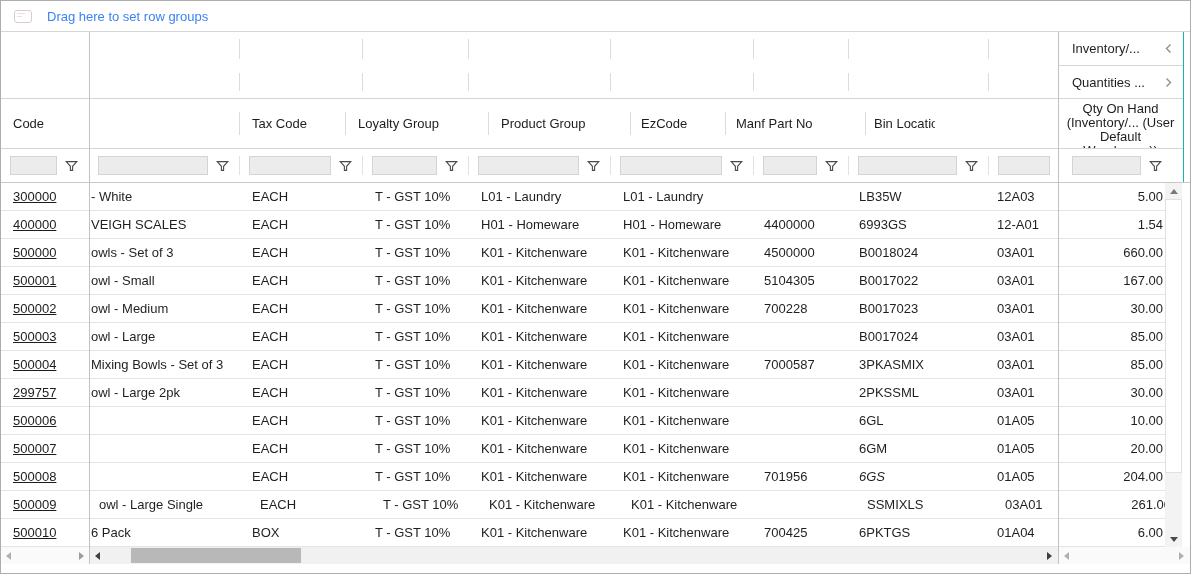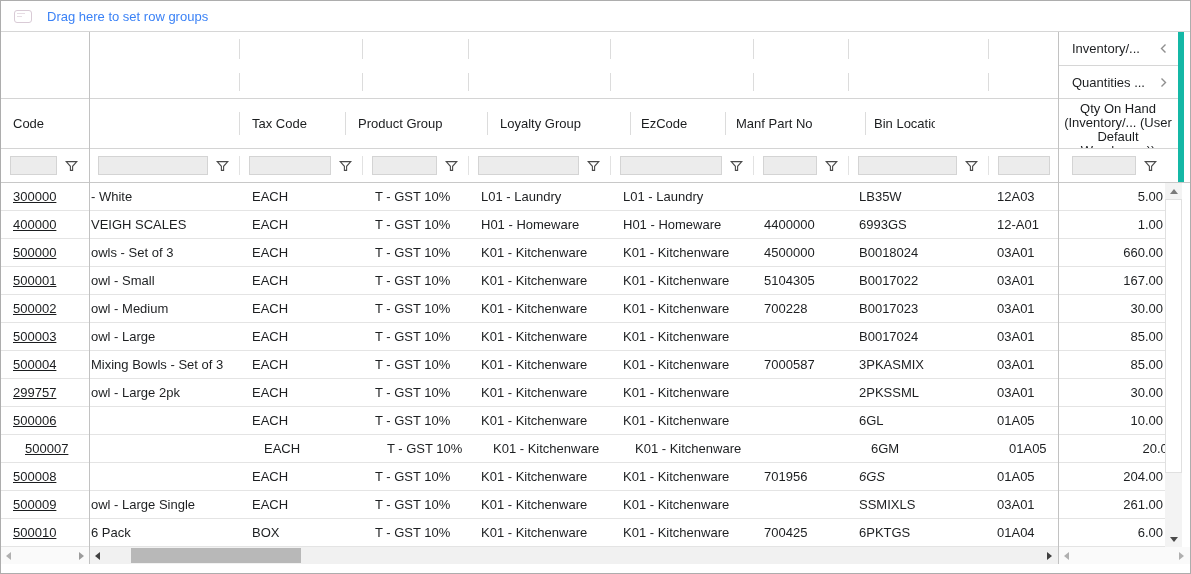--- a/index.html
+++ b/index.html
@@ -31,21 +31,21 @@
   .hcell.col-bin_location { padding-left:8px; }
   .hcell.sep::after { content:""; position:absolute; right:0; top:13px; bottom:13px; border-right:1px solid #dcdcdc; }
   .fcell { display:flex; align-items:center; }
   .fcell.sep::after { content:""; position:absolute; right:0; top:7px; bottom:7px; border-right:1px solid #e2e2e2; }
   .finput { height:19px; box-sizing:border-box; background:#ececec; border:1px solid #d4d4d4;
     flex:1 1 auto; min-width:0; margin-left:9px; outline:none; font-family:inherit; font-size:12px; padding:0 3px; }
   .fcell .finput:last-child { margin-right:8px; }
   .funnel { flex:0 0 auto; width:14px; height:13px; margin:0 10px 0 8px; display:flex; align-items:center; cursor:pointer; }
   
   .pinned-head { position:absolute; left:1057px; top:0; width:126px; height:150px; box-sizing:border-box;
-    border-right:6px solid #14b8a6; background:#fff; }
+    border-right:1px solid #14b8a6; background:#fff; }
   .pgroup { display:flex; align-items:center; justify-content:space-between;
     padding:0 11px 0 14px; box-sizing:border-box; border-bottom:1px solid #d6d6d6; cursor:pointer; }
   .pgroup1 { height:34px; } .pgroup2 { height:33px; }
   .pcolhead { height:50px; box-sizing:border-box; border-bottom:1px solid #d6d6d6; overflow:hidden;
     text-align:center; padding:3px 5px 0 5px; line-height:14px; color:#1b1d1f; }
   .pfilter { height:33px; display:flex; align-items:center; padding:0 10px 0 5px; box-sizing:border-box; }
   
   .body { position:relative; height:364px; }
   .rows { position:absolute; left:0; top:0; }
   .row { display:flex; width:1166px; height:28px; box-sizing:border-box;
@@ -111,25 +111,25 @@
       <div class="colhead" id="colhead">
           <div class="hcell col-code" style="width: 88px;">
             <span>Code</span>
           </div>
           <div class="hcell col-description sep" style="width: 151px;">
             <span></span>
           </div>
           <div class="hcell col-tax_code sep" style="width: 106px;">
             <span>Tax Code</span>
           </div>
+          <div class="hcell col-loyalty_group sep" style="width: 143px;">
+            <span>Loyalty Group</span>
+          </div>
           <div class="hcell col-product_group sep" style="width: 142px;">
             <span>Product Group</span>
-          </div>
-          <div class="hcell col-loyalty_group sep" style="width: 143px;">
-            <span>Loyalty Group</span>
           </div>
           <div class="hcell col-ezcode sep" style="width: 95px;">
             <span>EzCode</span>
           </div>
           <div class="hcell col-manf_part_no sep" style="width: 140px;">
             <span>Manf Part No</span>
           </div>
           <div class="hcell col-bin_location" style="width: 69px;">
             <span>Bin Location</span>
           </div>
@@ -253,21 +253,21 @@
         <div class="row">
           <div class="cell col-code" style="width: 88px;"><span class="codelink">400000</span></div>
           <div class="cell col-description" style="width: 151px;">VEIGH SCALES</div>
           <div class="cell col-stock_uom" style="width: 123px;">EACH</div>
           <div class="cell col-tax_code" style="width: 106px;">T - GST 10%</div>
           <div class="cell col-product_group" style="width: 142px;">H01 - Homeware</div>
           <div class="cell col-loyalty_group" style="width: 143px;">H01 - Homeware</div>
           <div class="cell col-ezcode" style="width: 95px;">4400000</div>
           <div class="cell col-manf_part_no" style="width: 140px;">6993GS</div>
           <div class="cell col-bin_location" style="width: 69px;">12-A01</div>
-          <div class="cell col-qty">1.00</div>
+          <div class="cell col-qty">1.54</div>
         </div>
         <div class="row">
           <div class="cell col-code" style="width: 88px;"><span class="codelink">500000</span></div>
           <div class="cell col-description" style="width: 151px;">owls - Set of 3</div>
           <div class="cell col-stock_uom" style="width: 123px;">EACH</div>
           <div class="cell col-tax_code" style="width: 106px;">T - GST 10%</div>
           <div class="cell col-product_group" style="width: 142px;">K01 - Kitchenware</div>
           <div class="cell col-loyalty_group" style="width: 143px;">K01 - Kitchenware</div>
           <div class="cell col-ezcode" style="width: 95px;">4500000</div>
           <div class="cell col-manf_part_no" style="width: 140px;">B0018024</div>
@@ -340,21 +340,21 @@
           <div class="cell col-stock_uom" style="width: 123px;">EACH</div>
           <div class="cell col-tax_code" style="width: 106px;">T - GST 10%</div>
           <div class="cell col-product_group" style="width: 142px;">K01 - Kitchenware</div>
           <div class="cell col-loyalty_group" style="width: 143px;">K01 - Kitchenware</div>
           <div class="cell col-ezcode" style="width: 95px;"></div>
           <div class="cell col-manf_part_no" style="width: 140px;">6GL</div>
           <div class="cell col-bin_location" style="width: 69px;">01A05</div>
           <div class="cell col-qty">10.00</div>
         </div>
         <div class="row">
-          <div class="cell col-code" style="width: 88px; margin-left: 12px;"><span class="codelink">500007</span></div>
+          <div class="cell col-code" style="width: 88px;"><span class="codelink">500007</span></div>
           <div class="cell col-description" style="width: 151px;"></div>
           <div class="cell col-stock_uom" style="width: 123px;">EACH</div>
           <div class="cell col-tax_code" style="width: 106px;">T - GST 10%</div>
           <div class="cell col-product_group" style="width: 142px;">K01 - Kitchenware</div>
           <div class="cell col-loyalty_group" style="width: 143px;">K01 - Kitchenware</div>
           <div class="cell col-ezcode" style="width: 95px;"></div>
           <div class="cell col-manf_part_no" style="width: 140px;">6GM</div>
           <div class="cell col-bin_location" style="width: 69px;">01A05</div>
           <div class="cell col-qty">20.00</div>
         </div>
@@ -365,21 +365,21 @@
           <div class="cell col-tax_code" style="width: 106px;">T - GST 10%</div>
           <div class="cell col-product_group" style="width: 142px;">K01 - Kitchenware</div>
           <div class="cell col-loyalty_group" style="width: 143px;">K01 - Kitchenware</div>
           <div class="cell col-ezcode" style="width: 95px;">701956</div>
           <div class="cell col-manf_part_no" style="width: 140px; font-style: italic;">6GS</div>
           <div class="cell col-bin_location" style="width: 69px;">01A05</div>
           <div class="cell col-qty">204.00</div>
         </div>
         <div class="row">
           <div class="cell col-code" style="width: 88px;"><span class="codelink">500009</span></div>
-          <div class="cell col-description" style="width: 151px;">owl - Large Single</div>
+          <div class="cell col-description" style="width: 151px; margin-left: 8px;">owl - Large Single</div>
           <div class="cell col-stock_uom" style="width: 123px;">EACH</div>
           <div class="cell col-tax_code" style="width: 106px;">T - GST 10%</div>
           <div class="cell col-product_group" style="width: 142px;">K01 - Kitchenware</div>
           <div class="cell col-loyalty_group" style="width: 143px;">K01 - Kitchenware</div>
           <div class="cell col-ezcode" style="width: 95px;"></div>
           <div class="cell col-manf_part_no" style="width: 140px;">SSMIXLS</div>
           <div class="cell col-bin_location" style="width: 69px;">03A01</div>
           <div class="cell col-qty">261.00</div>
         </div>
         <div class="row">

